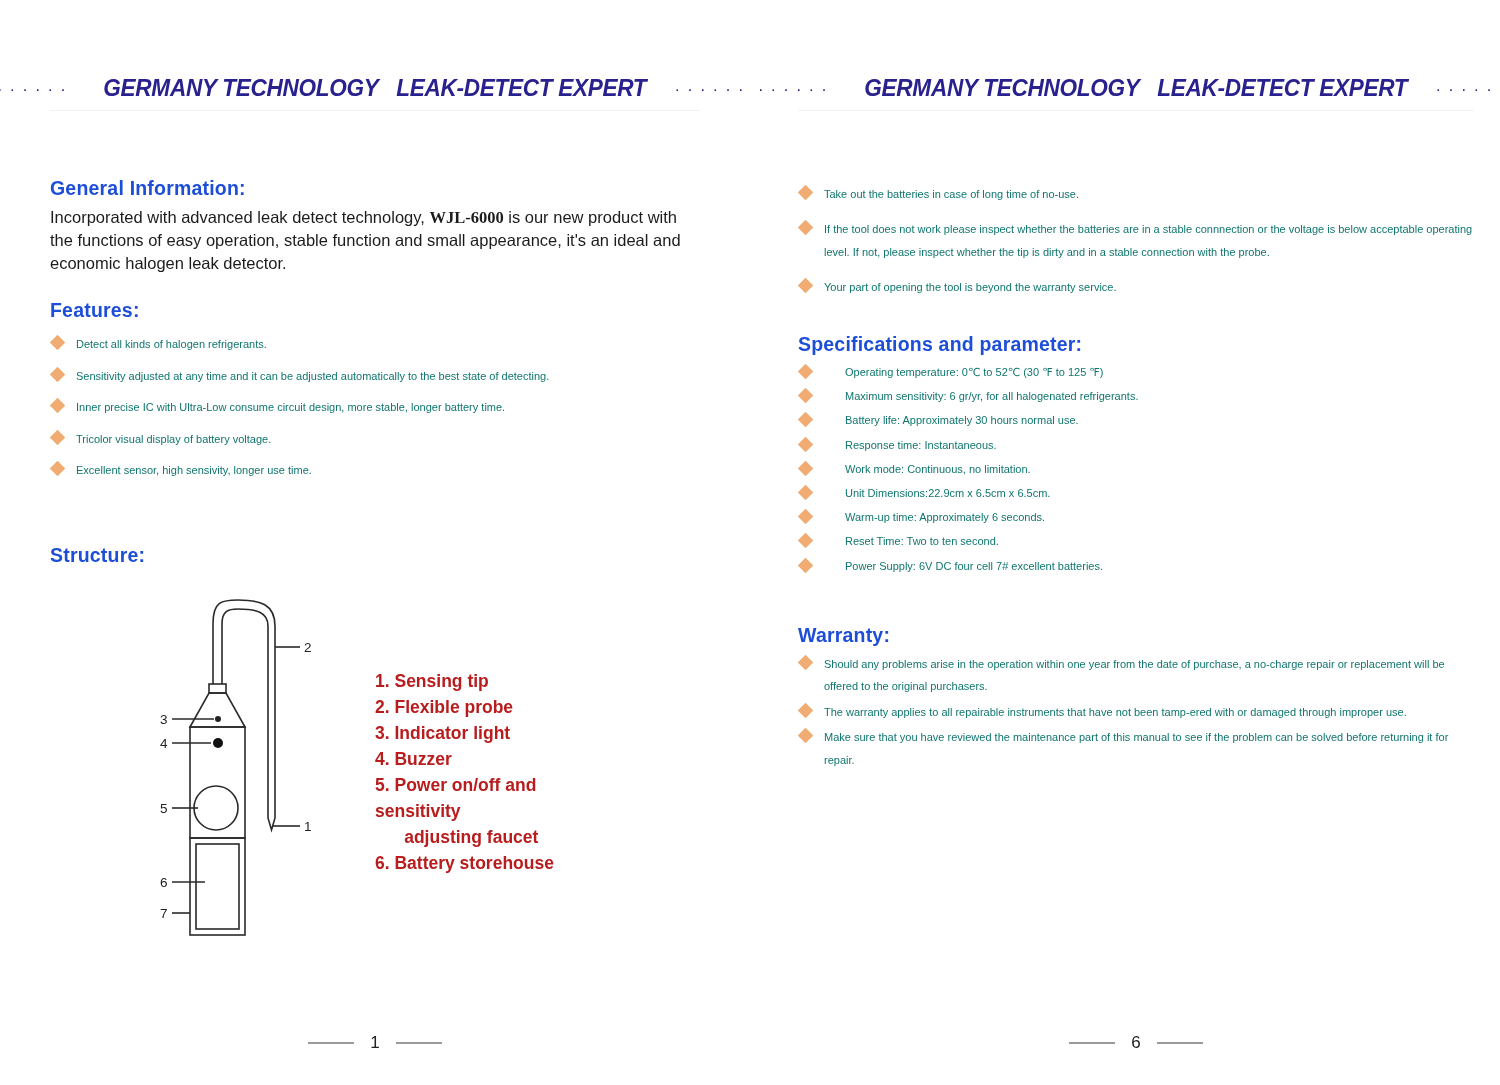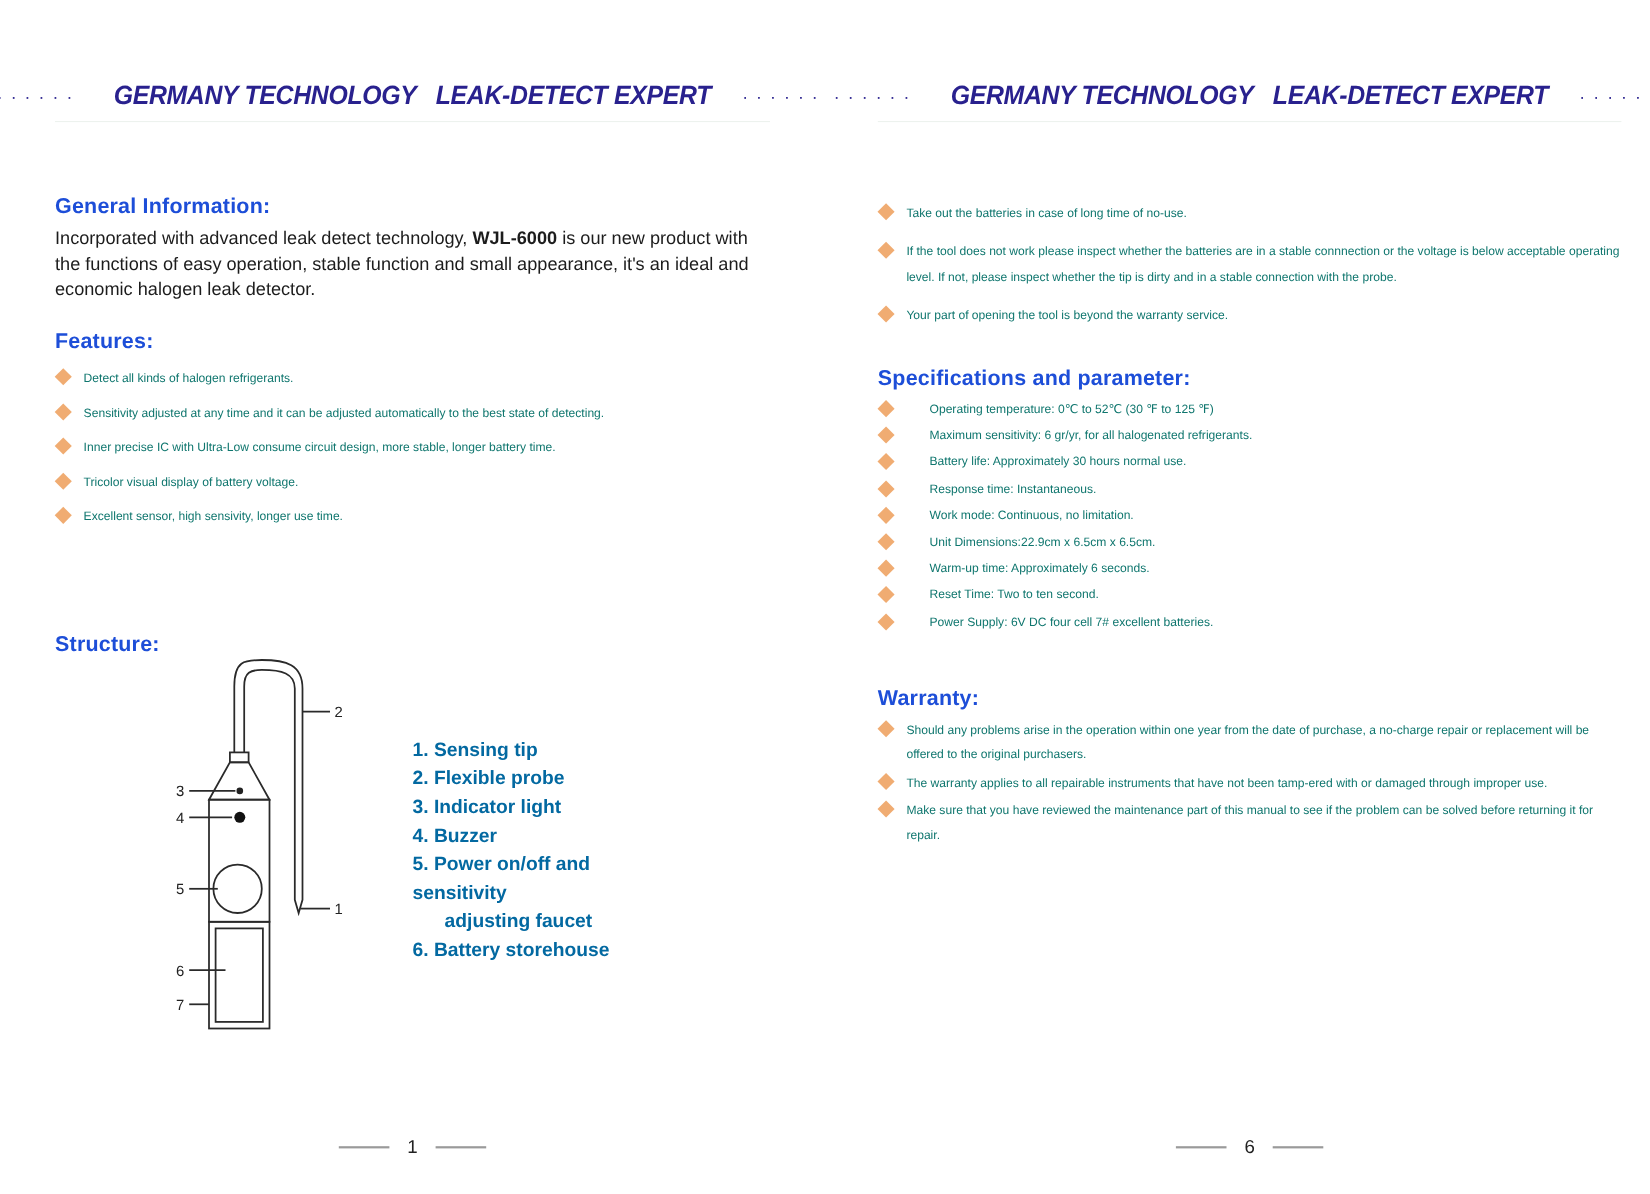--- a/index.html
+++ b/index.html
@@ -29,21 +29,21 @@
 
   
   .sec-heading{
     position:absolute;color:#1d4ed8;font-size:19.5px;font-weight:bold;
     letter-spacing:0.2px;line-height:1.1;
   }
 
   .body-text{
     position:absolute;font-size:16.5px;line-height:23px;color:#1c1c1c;margin:0;
   }
-  .b{font-weight:bold;}
+  .b{font-weight:bold;font-family:Liberation Serif, serif;}
 
   
   .bullet-list{position:absolute;left:0;right:0;}
   .bullet{display:flex;align-items:flex-start;}
   .diamond-wrap{flex:0 0 26px;padding-top:4px;}
   .diamond{
     display:block;width:11px;height:11px;background:#f0ac72;
     transform:rotate(45deg);margin-left:2px;
   }
   .btext{flex:1;font-size:11px;color:#0f766e;}
@@ -60,21 +60,21 @@
 
   .warranty-list .bullet{margin-bottom:3px;}
   .warranty-list .btext{line-height:22.4px;}
 
   
   .diagram-svg{position:absolute;left:100px;top:592px;}
   .dline{stroke:#2a2a2a;stroke-width:1.6;fill:none;}
   .dlabel{font-family:"Liberation Sans","DejaVu Sans",sans-serif;font-size:13.5px;fill:#222;}
   .legend{position:absolute;left:325px;top:668px;}
   .legend-line{
-    font-size:17.5px;font-weight:bold;color:#0369a1;line-height:26px;
+    font-size:17.5px;font-weight:bold;color:#b91c1c;line-height:26px;
     white-space:pre-wrap;
   }
 
   
   .pagenum{
     position:absolute;bottom:32px;left:0;right:0;
     display:flex;align-items:center;justify-content:center;gap:16px;
     font-size:17px;color:#222;
   }
   .dash{display:block;width:46px;height:2px;background:#9a9a9a;}
@@ -122,21 +122,21 @@
       <span class="btext">Tricolor visual display of battery voltage.</span>
     </div>
     <div class="bullet">
       <span class="diamond-wrap">
           <span class="diamond"></span>
         </span>
       <span class="btext">Excellent sensor, high sensivity, longer use time.</span>
     </div>
   </div>
 
-  <div class="sec-heading" style="top:545px;left:0;margin-top:31px;">Structure:</div>
+  <div class="sec-heading" style="top:545px;left:0;">Structure:</div>
 
   <svg class="diagram-svg" width="180" height="360" viewBox="0 0 180 360">
 
     <path class="dline" d="M63,92 L63,32 C63,9 72,8 88,8 C110,8 125,12 125,34 L125,226 L121.5,238 L118,226 L118,34 C118,20 106,17 88,17 C78,17 72,19 72,32 L72,92"></path>
 
     <rect class="dline" x="59" y="92" width="17" height="9"></rect>
 
     <path class="dline" d="M59,101 L76,101 L95,135 L40,135 Z"></path>
 
     <rect class="dline" x="40" y="135" width="55" height="111"></rect>

